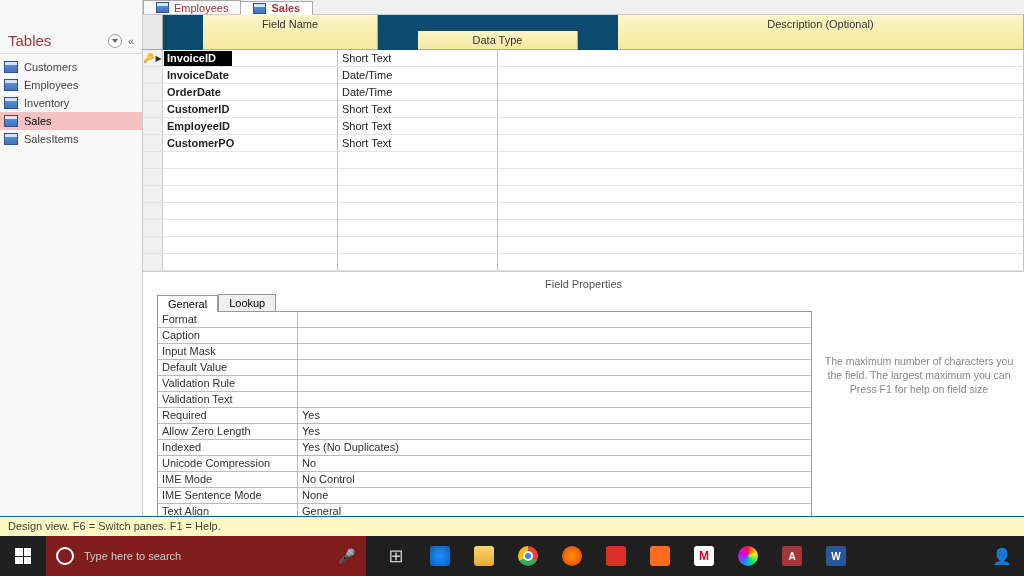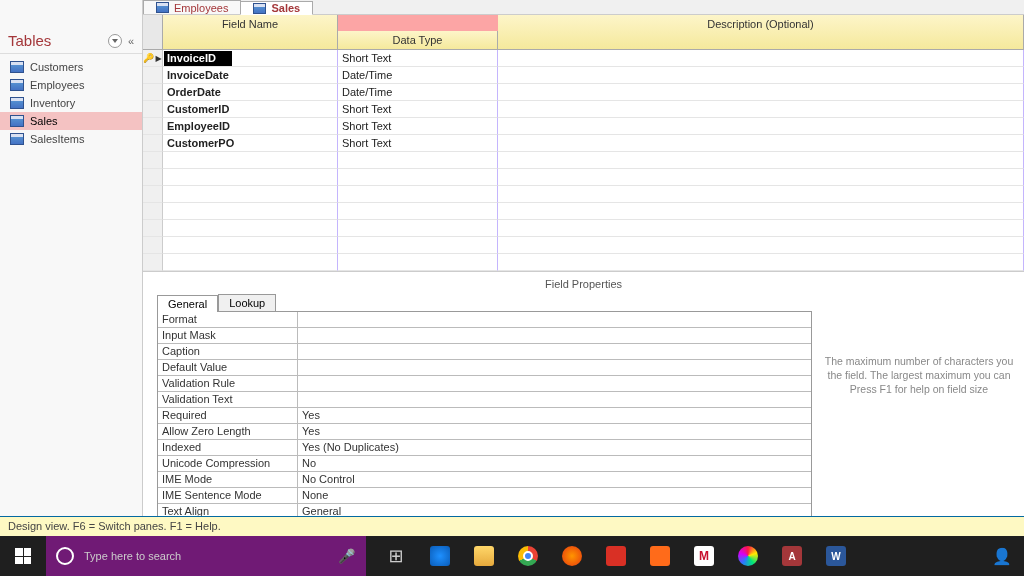--- a/index.html
+++ b/index.html
@@ -6,36 +6,36 @@
 body { background: #fff; width: 1024px; height: 576px; overflow: hidden; display: flex; flex-direction: column; }
 .main-area { flex: 1; display: flex; min-height: 0; }
 
 .sidebar { width: 143px; border-right: 1px solid #ccc; background: #f8f8f8; }
 .sidebar-header { display: flex; align-items: center; padding: 4px 8px; border-bottom: 1px solid #ddd; margin-top: 28px; }
 .sidebar-title { color: #a4373a; font-size: 15px; font-weight: 400; flex: 1; }
 .dropdown-btn { width: 14px; height: 14px; border: 1px solid #999; border-radius: 50%; background: #fff; display: flex; align-items: center; justify-content: center; margin-right: 6px; }
 .dropdown-btn::after { content: ""; border-left: 3px solid transparent; border-right: 3px solid transparent; border-top: 4px solid #666; }
 .collapse-btn { font-size: 11px; color: #666; }
 .nav-list { padding: 4px 0; }
-.nav-item { display: flex; align-items: center; padding: 3px 10px; cursor: pointer; color: #444; }
+.nav-item { display: flex; align-items: center; padding: 3px 4px; cursor: pointer; color: #444; }
 .nav-item.active { background: #f4c2c2; color: #000; }
 .nav-icon { width: 14px; height: 12px; background: linear-gradient(#5b9bd5,#4472c4); border: 1px solid #2f528f; margin-right: 6px; position: relative; }
 .nav-icon::before { content: ""; position: absolute; top: 0; left: 0; right: 0; height: 3px; background: #d9e1f2; }
 
 .content { flex: 1; display: flex; flex-direction: column; min-width: 0; }
 .tabs { display: flex; background: #f0f0f0; border-bottom: 1px solid #ccc; height: 22px; }
 .tab { display: flex; align-items: center; padding: 0 12px; border: 1px solid #aaa; border-bottom: none; background: #f8f8f8; margin-right: -1px; }
 .tab.active { background: #fff; border-bottom: 1px solid #fff; position: relative; top: 1px; }
 .tab.active .tab-label { color: #a4373a; font-weight: 600; }
 .tab-label { color: #a4373a; }
 .tab .icon { width: 13px; height: 11px; background: linear-gradient(#5b9bd5,#4472c4); border: 1px solid #2f528f; margin-right: 5px; position: relative; }
 .tab .icon::before { content:""; position:absolute; top:0; left:0; right:0; height:3px; background:#d9e1f2;}
 
 .design-grid { border-bottom: 1px solid #ccc; }
-.grid-hdr { display: flex; background: #fca5a5; }
+.grid-hdr { display: flex; background: #0c4a6e; gap: 40px; }
 .hdr-sel { width: 20px; background: #e8e8e8; border-right: 1px solid #aaa; border-bottom: 1px solid #aaa; }
 .hdr-cell { border-right: 1px solid #aaa; border-bottom: 1px solid #aaa; padding: 3px 0; text-align: center; background: linear-gradient(#fdf5c9, #f5e99c); color: #333; }
 .hdr-field { width: 175px; }
 .hdr-type { width: 160px; margin-top: 16px; }
 .hdr-desc { flex: 1; }
 .grid-row { display: flex; height: 17px; }
 .row-sel { width: 20px; background: #f0f0f0; border-right: 1px solid #ccc; border-bottom: 1px solid #e5e5e5; display:flex; align-items:center; justify-content:center; }
 .key-icon { color: #d4a017; font-size: 9px; }
 .tri-icon { color: #333; font-size: 8px; margin-left: 1px; }
 .cell { border-right: 1px solid #c4b5fd; border-bottom: 1px solid #e5e5e5; padding: 1px 4px; font-weight: 600; color: #222; display:flex; align-items:center; overflow:hidden; }
@@ -58,21 +58,21 @@
 .fp-label { width: 140px; border-right: 1px solid #bbb; padding: 1px 4px; color: #333; }
 .fp-val { flex: 1; padding: 1px 4px; color: #333; }
 .fp-help { flex: 1; padding: 60px 0 0 12px; color: #888; font-size: 10.5px; line-height: 1.35; text-align: center; }
 
 .status-bar { height: 20px; border-top: 1px solid #0369a1; padding: 3px 8px; color: #444; font-size: 11px; background:#fef9c3;}
 
 .taskbar { height: 40px; background: #1f1f1f; display: flex; align-items: center; padding: 0; }
 .tb-start { width: 46px; height: 40px; display:flex; align-items:center; justify-content:center; }
 .win-icon { width: 16px; height: 16px; display: grid; grid-template-columns: 1fr 1fr; grid-template-rows: 1fr 1fr; gap: 1px; }
 .win-icon span { background: #fff; }
-.tb-search { display: flex; align-items: center; height: 40px; width: 320px; background: #701a75; padding: 0 10px; color: #ccc; font-size: 13px; }
+.tb-search { display: flex; align-items: center; height: 40px; width: 320px; background: #7f1d1d; padding: 0 10px; color: #ccc; font-size: 13px; }
 .cortana { width: 18px; height: 18px; border: 2px solid #fff; border-radius: 50%; margin-right: 10px; }
 .mic { margin-left: auto; color: #aaa; font-size: 14px; }
 .tb-icons { display: flex; align-items: center; gap: 0; margin-left: 8px; }
 .tb-btn { width: 44px; height: 40px; display:flex; align-items:center; justify-content:center; font-size: 18px; }
 .tb-app { width: 20px; height: 20px; border-radius: 3px; }
 .people { margin-left:auto; width:44px; height:40px; display:flex; align-items:center; justify-content:center; color:#ccc; font-size:16px;}
 </style>
 </head>
 <body>
 
@@ -220,25 +220,25 @@
         <div class="fp-tabs">
           <div class="fp-tab active">General</div>
           <div class="fp-tab">Lookup</div>
         </div>
         <div class="fp-table" id="fp-table">
             <div class="fp-row">
               <div class="fp-label">Format</div>
               <div class="fp-val"></div>
             </div>
             <div class="fp-row">
+              <div class="fp-label">Caption</div>
+              <div class="fp-val"></div>
+            </div>
+            <div class="fp-row">
               <div class="fp-label">Input Mask</div>
-              <div class="fp-val"></div>
-            </div>
-            <div class="fp-row">
-              <div class="fp-label">Caption</div>
               <div class="fp-val"></div>
             </div>
             <div class="fp-row">
               <div class="fp-label">Default Value</div>
               <div class="fp-val"></div>
             </div>
             <div class="fp-row">
               <div class="fp-label">Validation Rule</div>
               <div class="fp-val"></div>
             </div>

